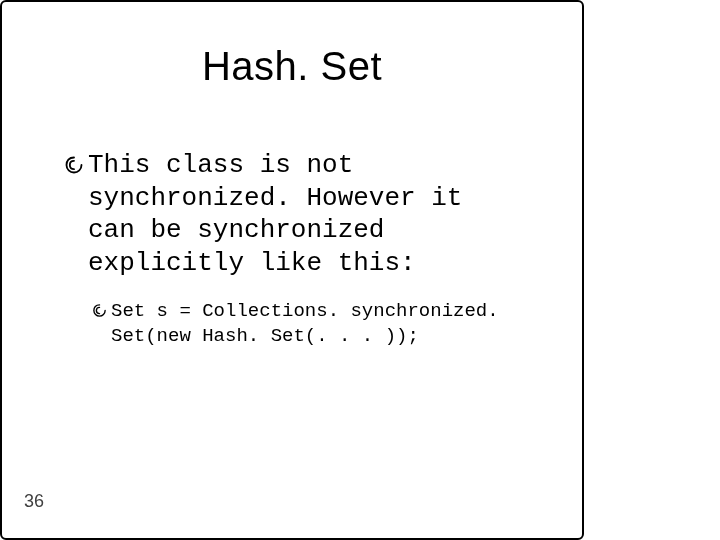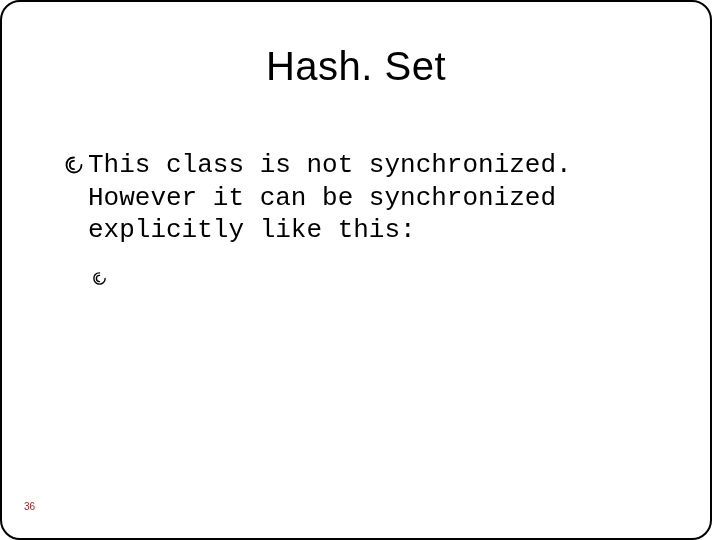--- a/index.html
+++ b/index.html
@@ -7,24 +7,24 @@
     padding: 0;
     width: 720px;
     height: 540px;
     background: #ffffff;
     font-family: "Times New Roman", Times, serif;
     color: #000;
   }
   .slide {
     position: relative;
     box-sizing: border-box;
-    width: 712px;
+    width: 584px;
     height: 540px;
     border: 2px solid #000;
-    border-radius: 20px;
+    border-radius: 6px;
     background: #fff;
     overflow: hidden;
   }
   .title {
     font-family: Arial, Helvetica, sans-serif;
     font-size: 40px;
     font-weight: 400;
     text-align: center;
     margin-top: 42px;
     letter-spacing: 0.5px;
@@ -64,22 +64,22 @@
   .bullet-l2 .bullet-icon svg {
     width: 15px;
     height: 15px;
     margin-top: 4px;
   }
   .page-number {
     position: absolute;
     left: 22px;
     bottom: 26px;
     font-family: Arial, Helvetica, sans-serif;
-    font-size: 10px;
-    color: #b91c1c;
+    font-size: 18px;
+    color: #404040;
   }
 </style>
 </head>
 <body>
 
 <div class="slide">
 
   <div class="title">Hash. Set</div>
 
   <div class="body">
@@ -94,19 +94,20 @@
       <span class="text">This class is not synchronized. However it can be synchronized explicitly like this:</span>
     </div>
 
     <div class="bullet-l2">
       <span class="bullet-icon">
         <svg viewBox="0 0 24 24">
           <path d="M12 3 C6 3 3 7 3 12 C3 17 7 21 12 21 C17 21 21 17 21 12" fill="none" stroke="#000" stroke-width="2.2" stroke-linecap="round"></path>
           <path d="M12 7 C9 7 7 9 7 12 C7 15 9 17 12 17" fill="none" stroke="#000" stroke-width="2.2" stroke-linecap="round"></path>
         </svg>
       </span>
+      <span class="text">Set s = Collections. synchronized. Set(new Hash. Set(. . . ));</span>
     </div>
 
   </div>
 
   <div class="page-number">36</div>
 
 </div>
 
 </body></html>

